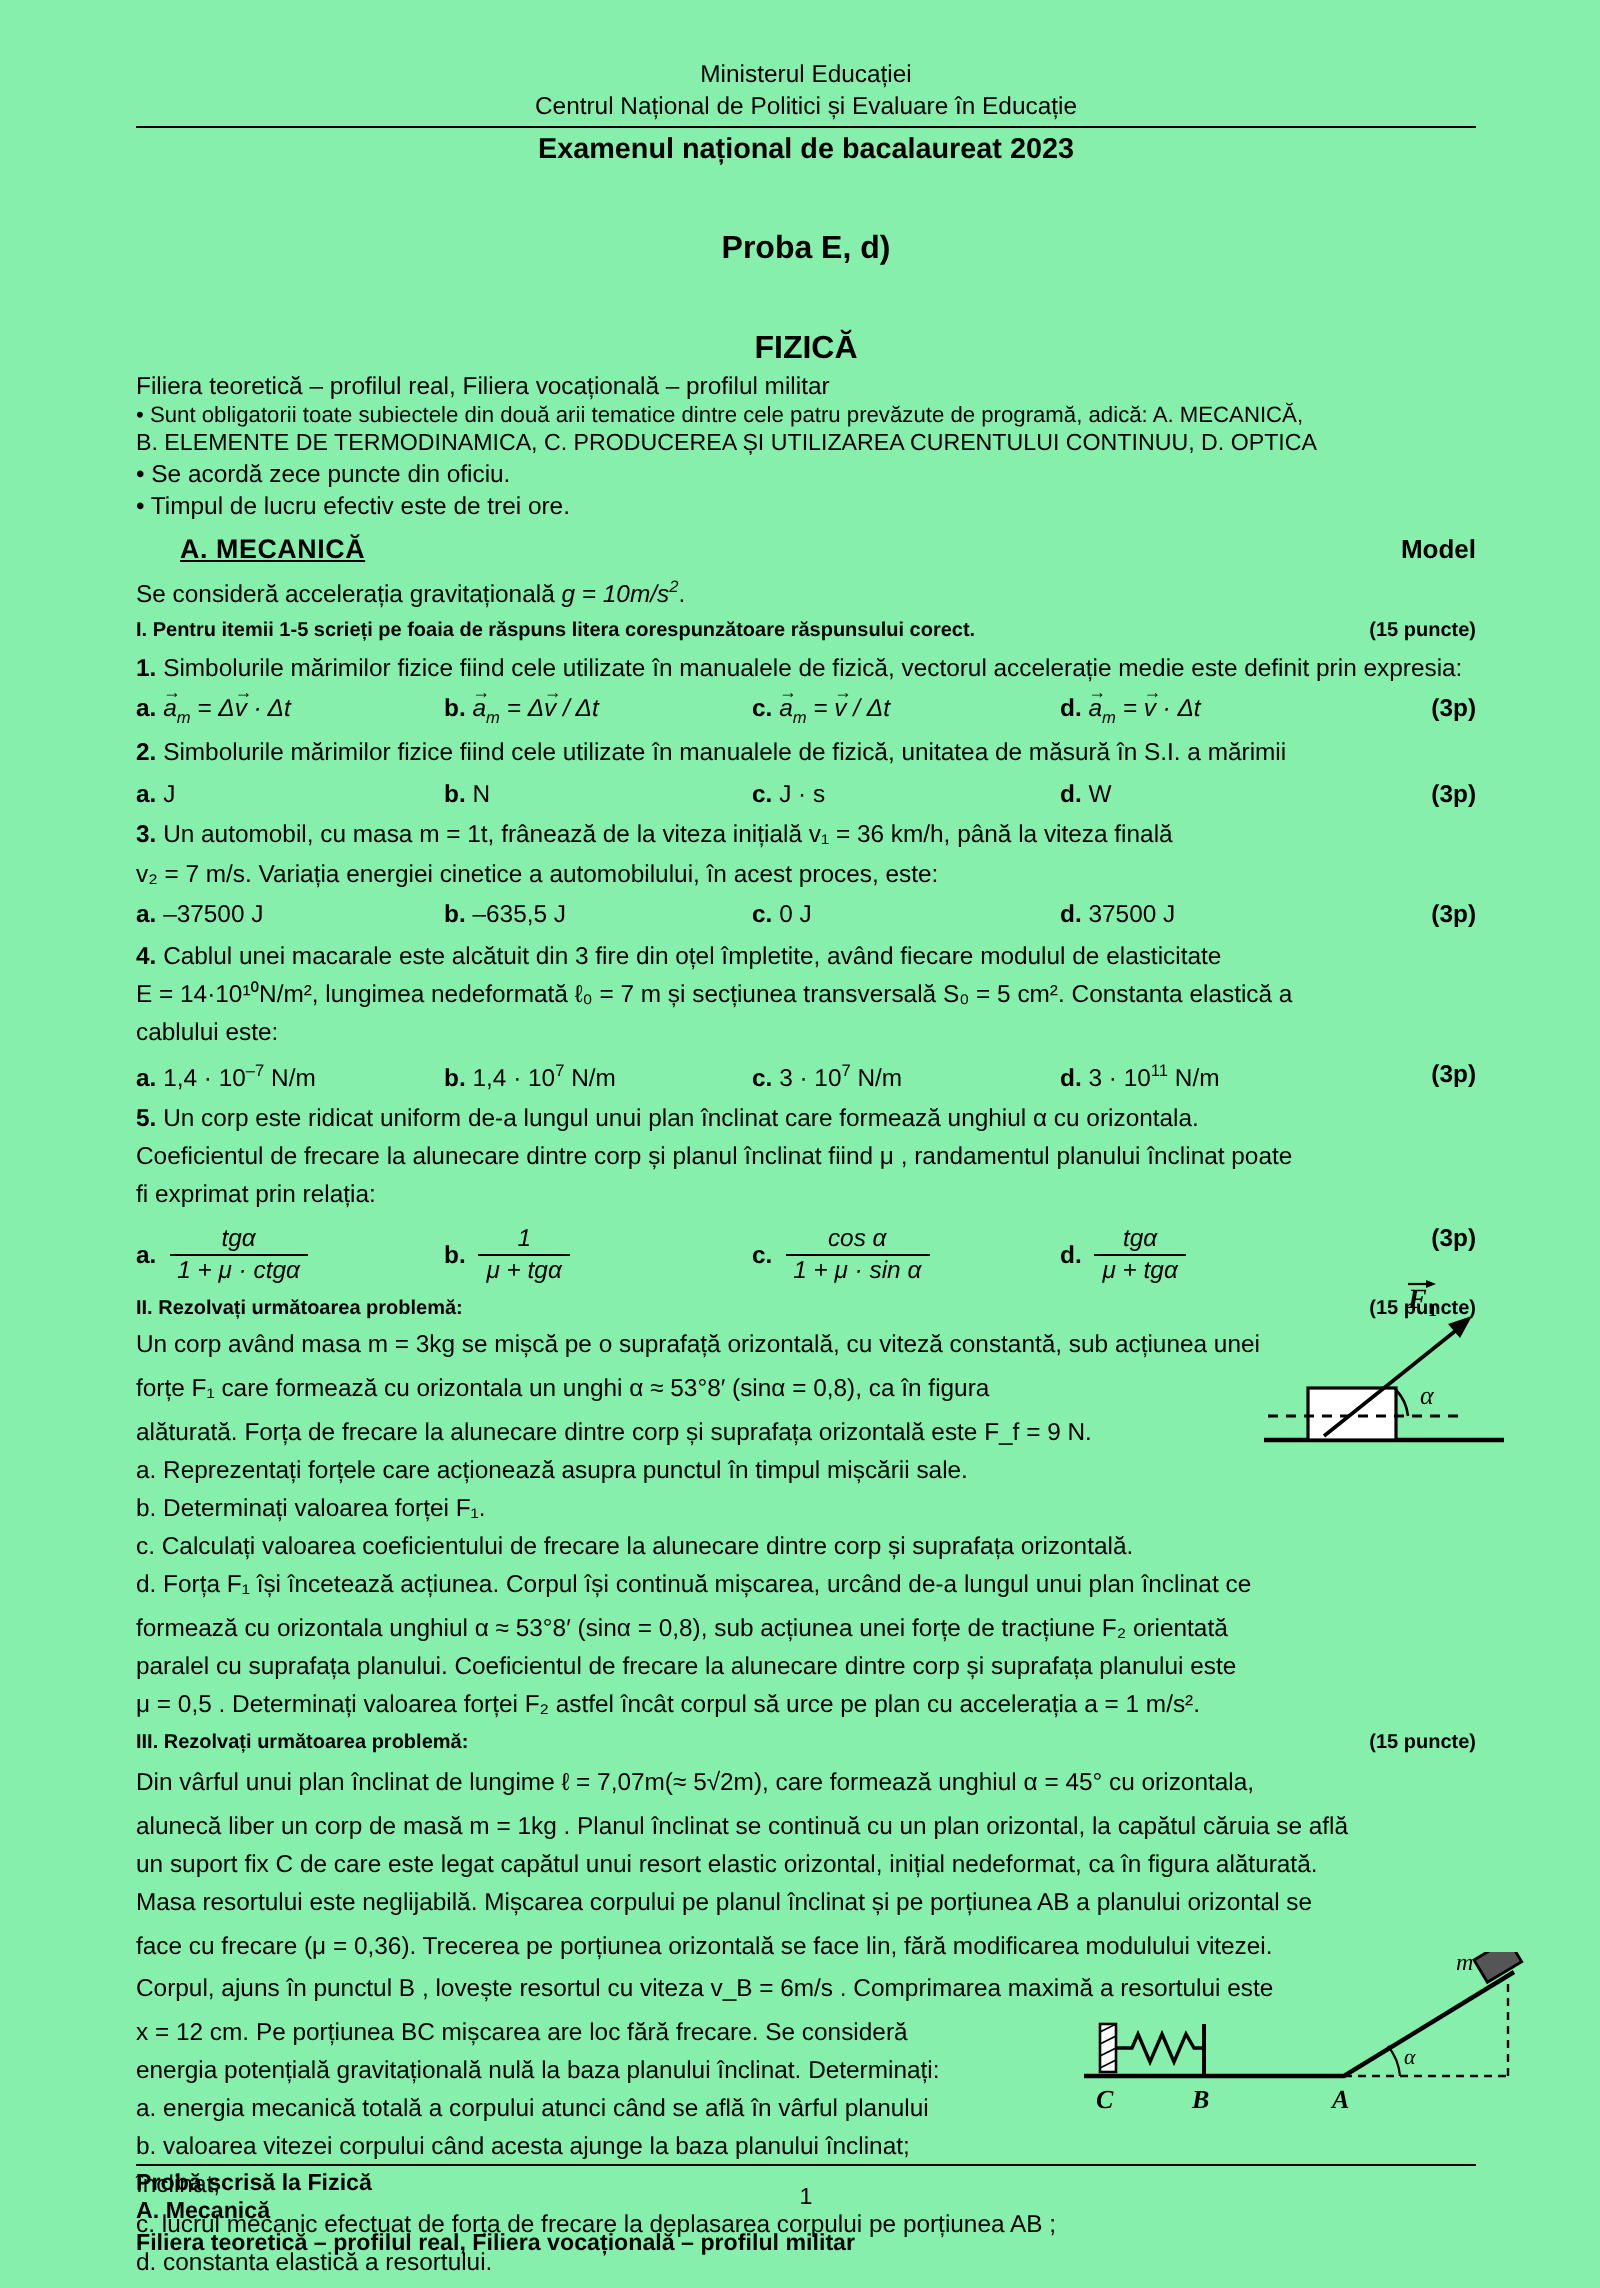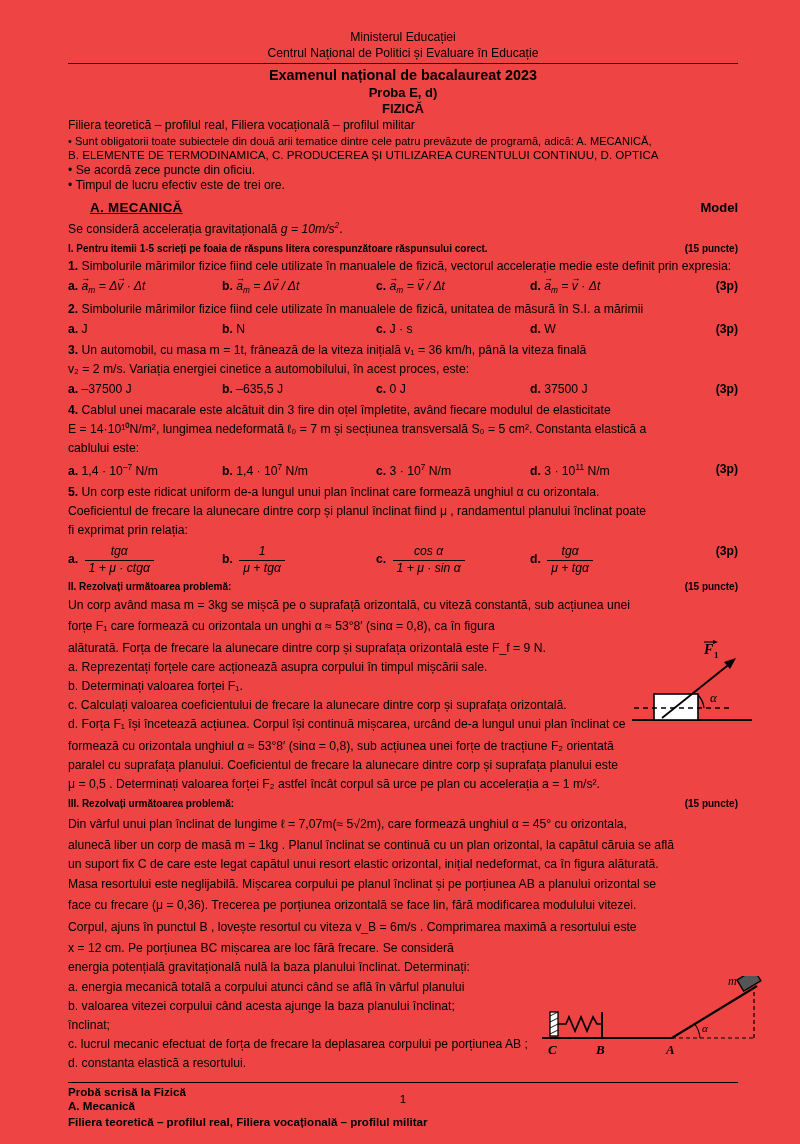--- a/index.html
+++ b/index.html
@@ -1,27 +1,27 @@
 <!DOCTYPE html>
 <html><head>
 <meta charset="utf-8">
 <style>
   html,body{margin:0;padding:0;background:#8f8f8f;}
   body{font-family:"Liberation Sans", sans-serif;}
   .page{
-    width:800px;height:1144px;background:#ef4444;position:relative;
+    width:800px;height:1144px;background:#86efac;position:relative;
     box-sizing:border-box;padding:30px 62px 0 68px;
     font-size:12.2px;color:#000;line-height:1.28;
   }
   .center{text-align:center;}
   .hdr-line{font-size:12.2px;}
   .rule{border-top:1.6px solid #000;margin:2px 0 2px 0;}
   .rule-thin{border-top:1px solid #000;margin:3px 0 2px 0;}
   .title-big{font-size:14.4px;font-weight:bold;}
-  .title-mid{font-size:13px;font-weight:bold;}
+  .title-mid{font-size:16px;font-weight:bold;margin-top:30px;}
   .bullets{margin:0;}
   .bullets div{white-space:nowrap;}
   .seca{margin-top:5px;display:flex;justify-content:space-between;align-items:baseline;}
   .seca-left{margin-left:22px;font-size:13.4px;font-weight:bold;text-decoration:underline;letter-spacing:.3px;}
   .seca-right{font-size:13px;font-weight:bold;}
   .ital{font-style:italic;}
   .p{margin:3.5px 0;text-align:justify;}
   .pj{margin:3.5px 0;text-align:justify;text-justify:inter-word;}
   .opts{display:flex;margin:5px 0;}
   .opts .o{width:154px;flex:0 0 154px;}
@@ -107,21 +107,21 @@
     <span class="o"><b>b.</b> <span>N</span></span>
     <span class="o"><b>c.</b> <span>J · s</span></span>
     <span class="o"><b>d.</b> <span>W</span></span>
     <span class="pts">(3p)</span>
   </div>
 
   <div class="pj">
     <span class="lbl">3.</span>
     <span>Un automobil, cu masa m = 1t, frânează de la viteza inițială v₁ = 36 km/h, până la viteza finală</span>
   </div>
-  <div class="p">v₂ = 2 m/s. Variația energiei cinetice a automobilului, în acest proces, este:</div>
+  <div class="p">v₂ = 7 m/s. Variația energiei cinetice a automobilului, în acest proces, este:</div>
   <div class="opts">
     <span class="o"><b>a.</b> <span>–37500 J</span></span>
     <span class="o"><b>b.</b> <span>–635,5 J</span></span>
     <span class="o"><b>c.</b> <span>0 J</span></span>
     <span class="o"><b>d.</b> <span>37500 J</span></span>
     <span class="pts">(3p)</span>
   </div>
 
   <div class="pj">
     <span class="lbl">4.</span>
@@ -159,21 +159,21 @@
     <span class="pts">(3p)</span>
   </div>
 
   <div class="secttl">
     <span>II. Rezolvați următoarea problemă:</span>
     <span>(15 puncte)</span>
   </div>
   <div class="pj">Un corp având masa m = 3kg se mișcă pe o suprafață orizontală, cu viteză constantă, sub acțiunea unei</div>
   <div class="p" style="margin-top:6px">forțe F₁ care formează cu orizontala un unghi α ≈ 53°8′ (sinα = 0,8), ca în figura</div>
   <div class="p" style="margin-top:6px">alăturată. Forța de frecare la alunecare dintre corp și suprafața orizontală este F_f = 9 N.</div>
-  <div class="p">a. Reprezentați forțele care acționează asupra corpului în timpul mișcării sale.</div>
+  <div class="p">a. Reprezentați forțele care acționează asupra punctul în timpul mișcării sale.</div>
   <div class="p">b. Determinați valoarea forței F₁.</div>
   <div class="p">c. Calculați valoarea coeficientului de frecare la alunecare dintre corp și suprafața orizontală.</div>
   <div class="pj">d. Forța F₁ își încetează acțiunea. Corpul își continuă mișcarea, urcând de-a lungul unui plan înclinat ce</div>
   <div class="pj" style="margin-top:6px">formează cu orizontala unghiul α ≈ 53°8′ (sinα = 0,8), sub acțiunea unei forțe de tracțiune F₂ orientată</div>
   <div class="pj">paralel cu suprafața planului. Coeficientul de frecare la alunecare dintre corp și suprafața planului este</div>
   <div class="p">μ = 0,5 . Determinați valoarea forței F₂ astfel încât corpul să urce pe plan cu accelerația a = 1 m/s².</div>
 
   <div class="secttl">
     <span>III. Rezolvați următoarea problemă:</span>
     <span>(15 puncte)</span>

